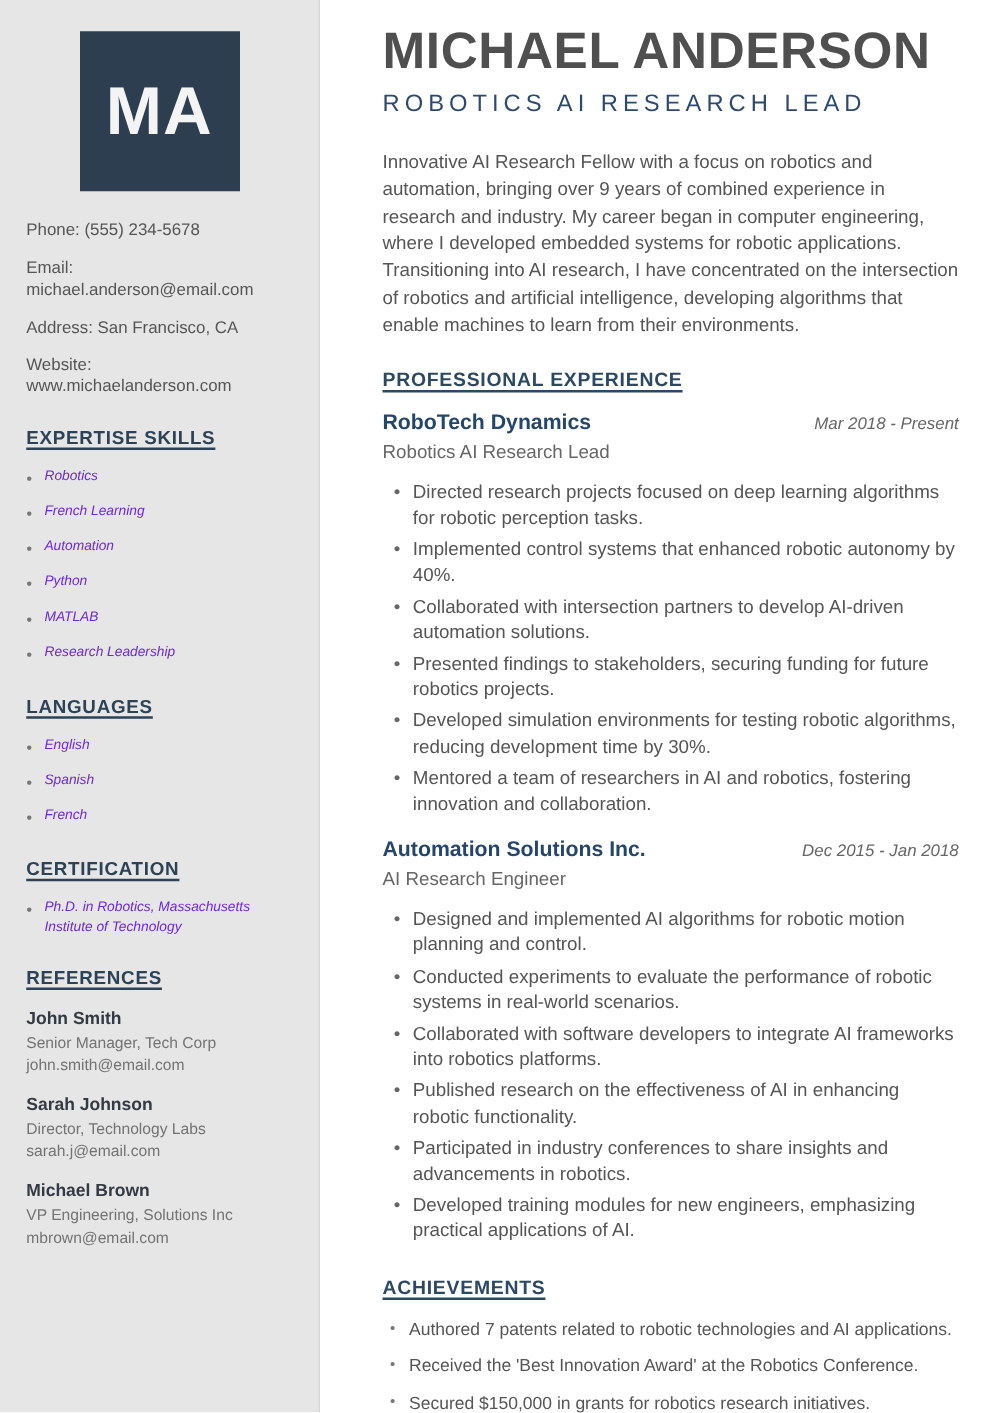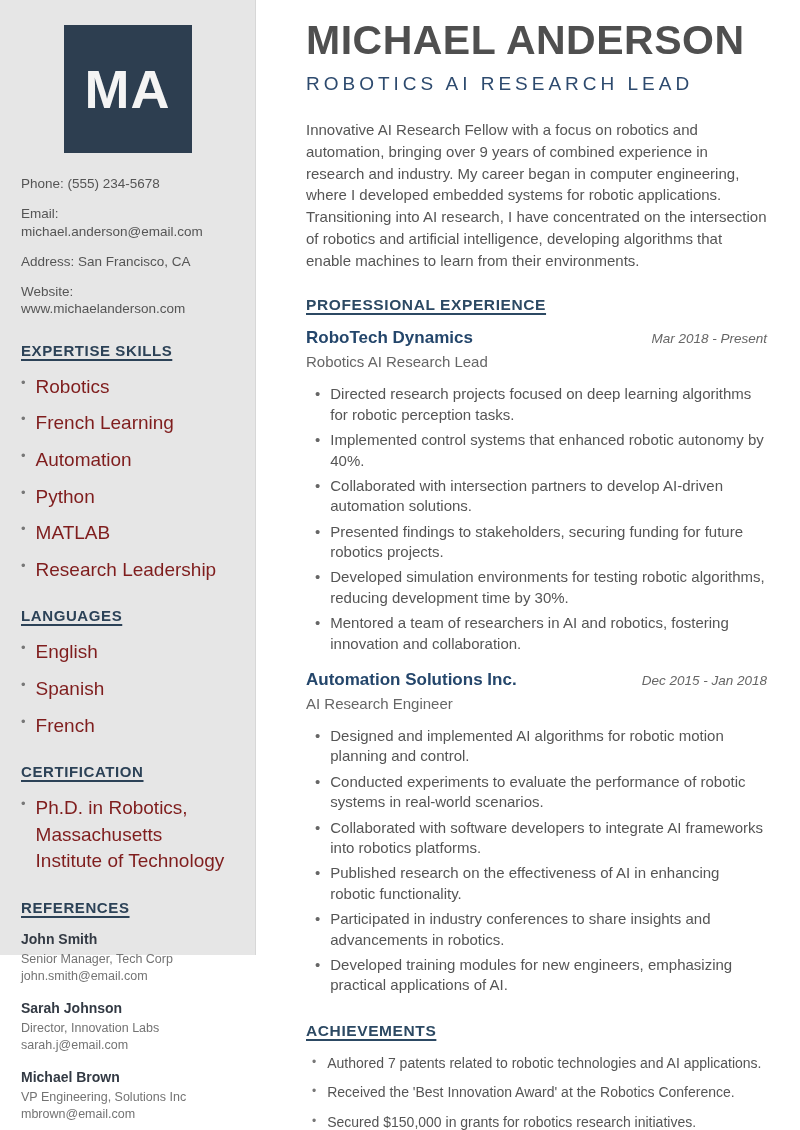--- a/index.html
+++ b/index.html
@@ -11,21 +11,21 @@
   }
   .page { display: flex; width: 800px; height: 1130px; }
 
   
   .sidebar {
     width: 256px;
     min-width: 256px;
     background: #e6e6e6;
     border-right: 1px solid #d7d7d7;
     padding: 25px 21px 20px 21px;
-    height: 955px;
+    height: 1130px;
   }
   .avatar {
     width: 128px; height: 128px;
     margin: 0 auto;
     background: #2d3e50;
     display: flex; align-items: center; justify-content: center;
   }
   .avatar span {
     color: #f4f4f4;
     font-size: 54px;
@@ -46,24 +46,25 @@
     font-weight: bold;
     letter-spacing: 0.6px;
     color: #2c4257;
     text-decoration: underline;
     text-underline-offset: 3px;
     text-decoration-thickness: 1.5px;
     margin-bottom: 15px;
   }
   .side-list .side-item {
     display: flex;
-    font-size: 19px;
-    color: #7f1d1d;
+    font-size: 11px;
+    color: #6d28d9;
     line-height: 1.4;
     margin-bottom: 10px;
+    font-style: italic;
   }
   .side-item::before {
     content: "•";
     color: #777777;
     margin-right: 10px;
     font-size: 13px;
   }
   .ref-person { margin-bottom: 14px; }
   .ref-name {
     font-size: 14px;
@@ -213,21 +214,21 @@
       <div class="side-title">REFERENCES</div>
 
       <div class="ref-person">
         <div class="ref-name">John Smith</div>
         <div class="ref-detail">Senior Manager, Tech Corp</div>
         <div class="ref-detail">john.smith@email.com</div>
       </div>
 
       <div class="ref-person">
         <div class="ref-name">Sarah Johnson</div>
-        <div class="ref-detail">Director, Innovation Labs</div>
+        <div class="ref-detail">Director, Technology Labs</div>
         <div class="ref-detail">sarah.j@email.com</div>
       </div>
 
       <div class="ref-person">
         <div class="ref-name">Michael Brown</div>
         <div class="ref-detail">VP Engineering, Solutions Inc</div>
         <div class="ref-detail">mbrown@email.com</div>
       </div>
     </div>
 

